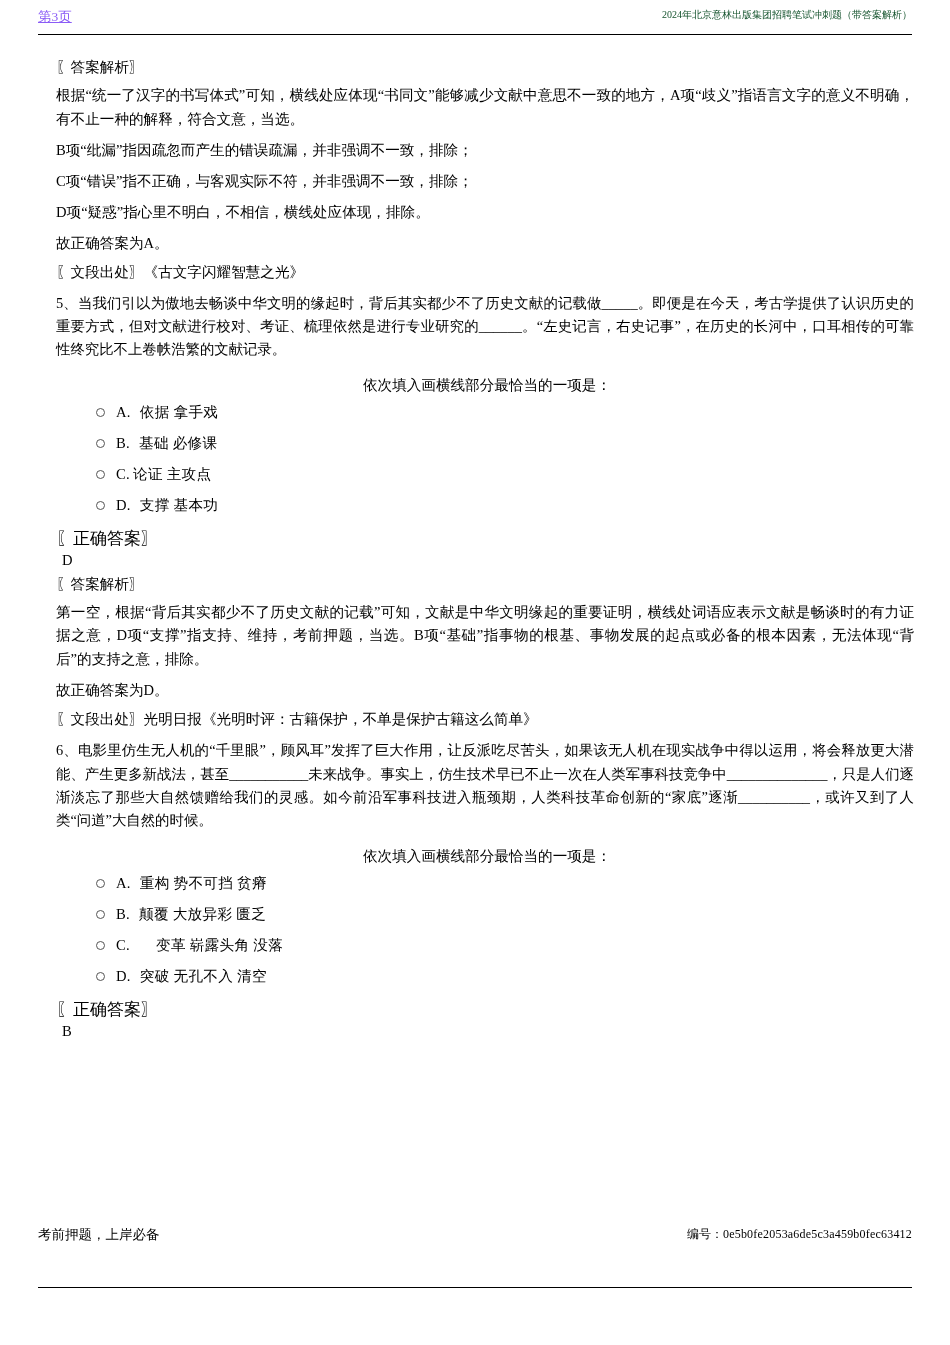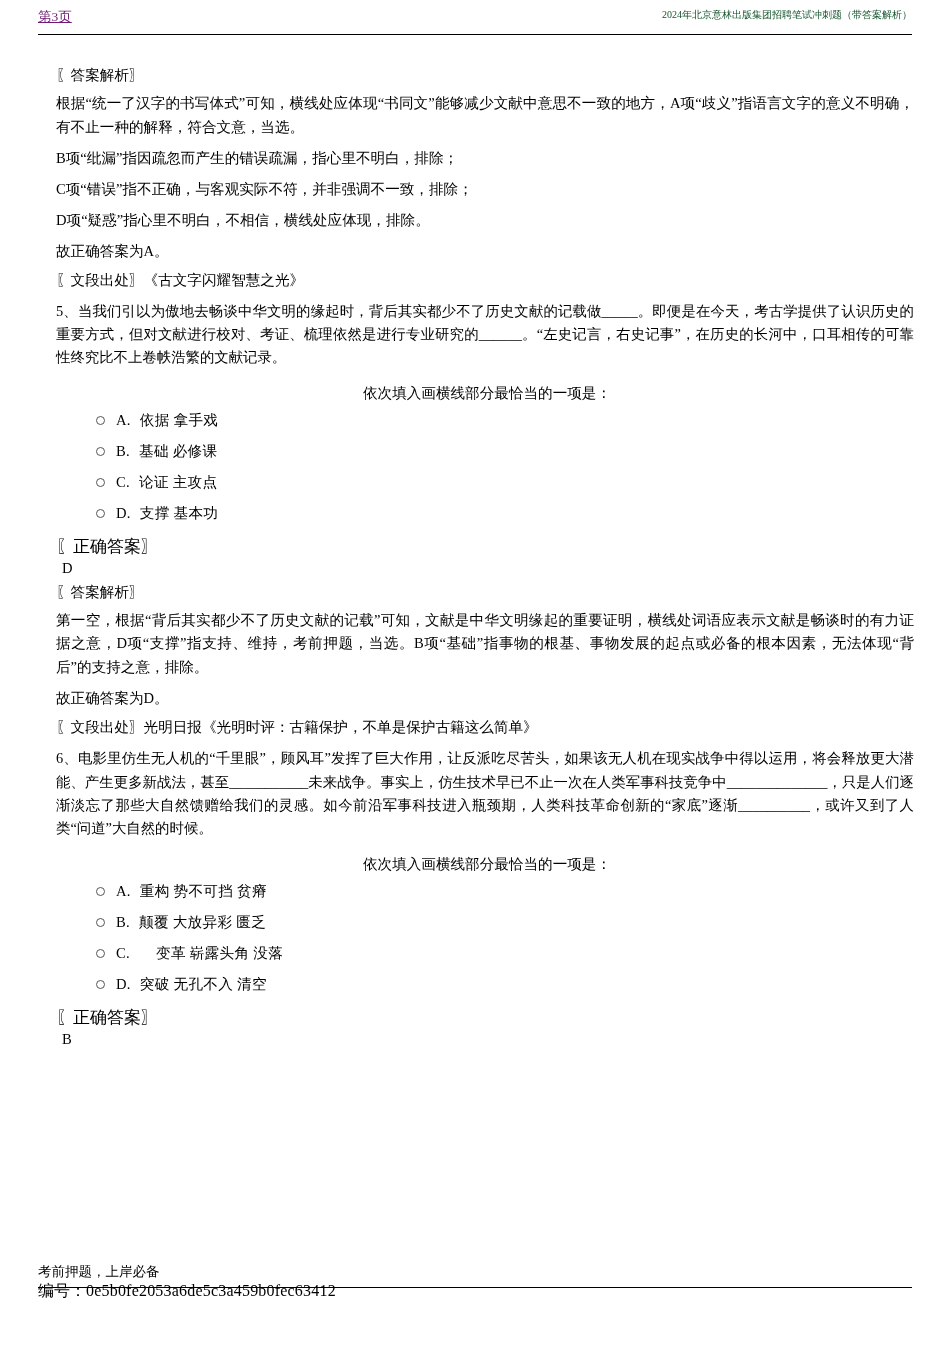--- a/index.html
+++ b/index.html
@@ -25,34 +25,34 @@
     top: 8px;
     left: 0;
     width: 950px;
     height: 26px;
     padding: 0 38px;
     display: flex;
     align-items: flex-start;
     justify-content: space-between;
     font-size: 13.5px;
   }
-  .header-left { color: #701a75; text-decoration: underline; }
+  .header-left { color: #8b5cf6; text-decoration: underline; }
   .header-right { color: #14532d; font-size: 10px; }
   .rule-top {
     position: absolute;
     top: 34px;
     left: 38px;
     width: 874px;
     height: 1px;
     background: #000;
   }
   
   .content {
     position: absolute;
-    top: 60px;
+    top: 52px;
     left: 38px;
     width: 876px;
   }
   .bracket-line {
     margin: 6px 0 4px 18px;
     font-size: 14.6px;
   }
   .para {
     margin: 7px 0 7px 18px;
     text-align: justify;
@@ -107,49 +107,48 @@
   .rule-bottom {
     position: absolute;
     top: 1287px;
     left: 38px;
     width: 874px;
     height: 1px;
     background: #000;
   }
   .footer {
     position: absolute;
-    top: 1263px;
+    top: 1226px;
     left: 0;
     width: 950px;
     padding: 0 38px;
     display: flex;
     justify-content: space-between;
     align-items: flex-start;
     font-size: 13.5px;
-    flex-direction: column;
-  }
-  .footer-right { font-size: 16px; }
+  }
+  .footer-right { font-size: 12px; }
   .mono { font-family: "Liberation Serif", serif; letter-spacing: 0.2px; }
 </style>
 </head>
 <body>
 
 <div class="page">
 
   <div class="header">
     <div class="header-left">第3页</div>
     <div class="header-right">2024年北京意林出版集团招聘笔试冲刺题（带答案解析）</div>
   </div>
   <div class="rule-top"></div>
 
   <div class="content">
 
     <div class="bracket-line">〖答案解析〗</div>
     <div class="para">根据“统一了汉字的书写体式”可知，横线处应体现“书同文”能够减少文献中意思不一致的地方，A项“歧义”指语言文字的意义不明确，有不止一种的解释，符合文意，当选。</div>
-    <div class="para">B项“纰漏”指因疏忽而产生的错误疏漏，指心里不明白，排除；</div>
+    <div class="para">B项“纰漏”指因疏忽而产生的错误疏漏，并非强调不一致，排除；</div>
     <div class="para">C项“错误”指不正确，与客观实际不符，并非强调不一致，排除；</div>
     <div class="para">D项“疑惑”指心里不明白，不相信，横线处应体现，排除。</div>
     <div class="para">故正确答案为A。</div>
     <div class="source-line">〖文段出处〗《古文字闪耀智慧之光》</div>
 
     <div class="qpara">5、当我们引以为傲地去畅谈中华文明的缘起时，背后其实都少不了历史文献的记载做_____。即便是在今天，考古学提供了认识历史的重要方式，但对文献进行校对、考证、梳理依然是进行专业研究的______。“左史记言，右史记事”，在历史的长河中，口耳相传的可靠性终究比不上卷帙浩繁的文献记录。</div>
     <div class="prompt-line">依次填入画横线部分最恰当的一项是：</div>
 
     <div class="options">
       <div class="opt">
@@ -158,21 +157,21 @@
         <span class="opt-label" style="margin-left:9px">依据 拿手戏</span>
       </div>
       <div class="opt">
         <span class="radio"></span>
         <span class="opt-label">B.</span>
         <span class="opt-label" style="margin-left:9px">基础 必修课</span>
       </div>
       <div class="opt">
         <span class="radio"></span>
         <span class="opt-label">C.</span>
-        <span class="opt-label" style="margin-left:9px">论证 主攻点</span>
+        <span class="opt-label" style="margin-left:3px">论证 主攻点</span>
       </div>
       <div class="opt">
         <span class="radio"></span>
         <span class="opt-label">D.</span>
         <span class="opt-label" style="margin-left:9px">支撑 基本功</span>
       </div>
     </div>
 
     <div class="ans-label">〖正确答案〗</div>
     <div class="ans-value">D</div>

